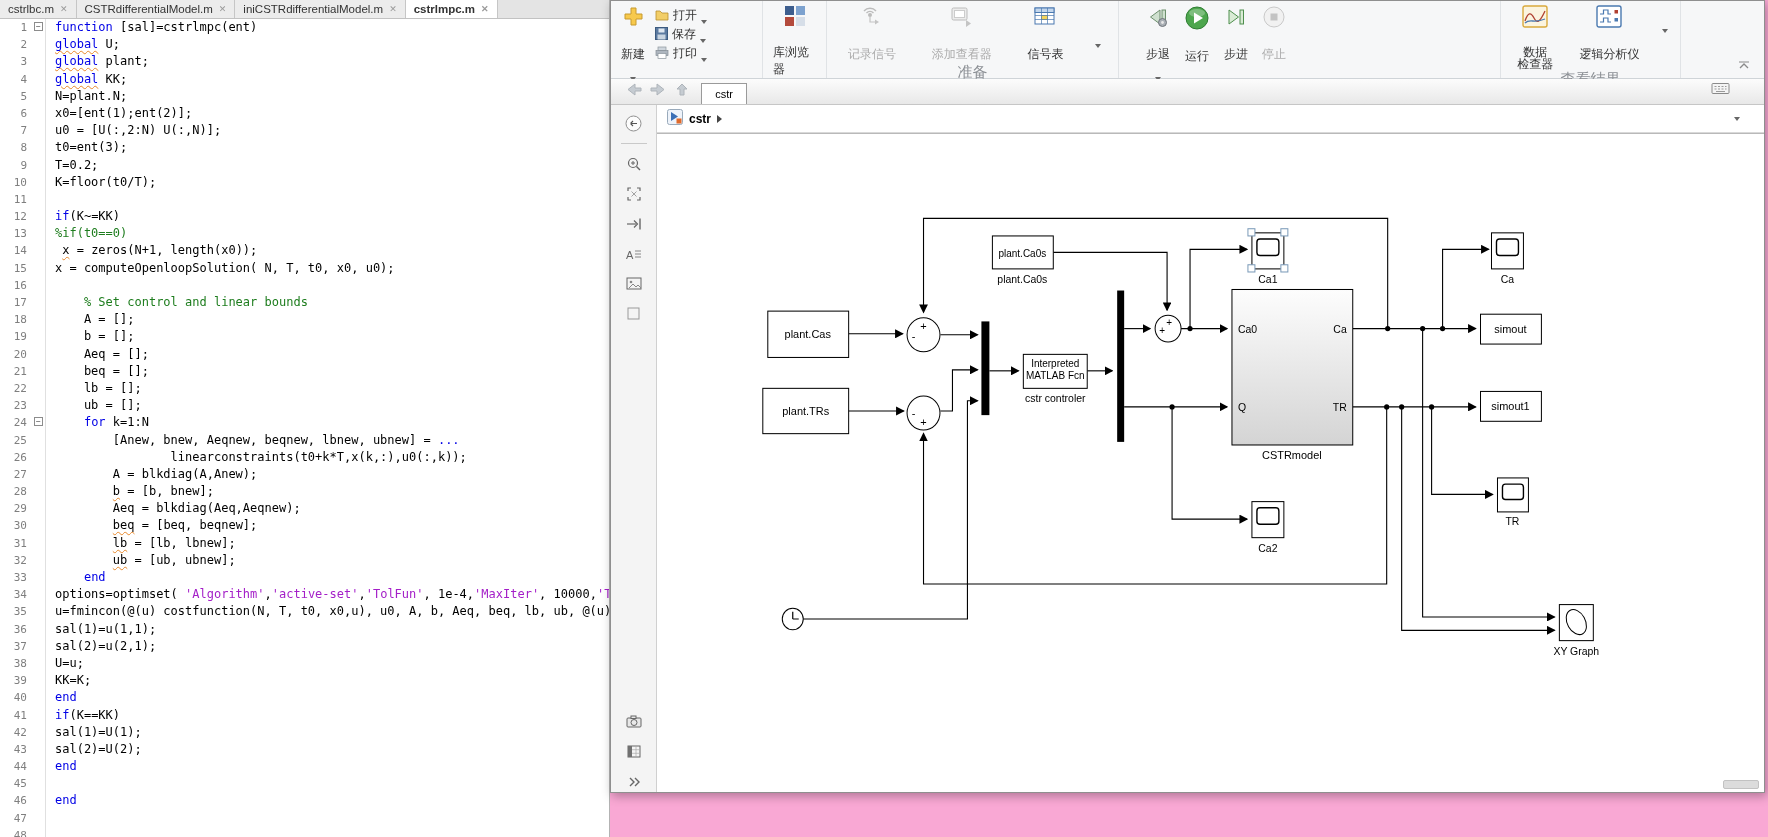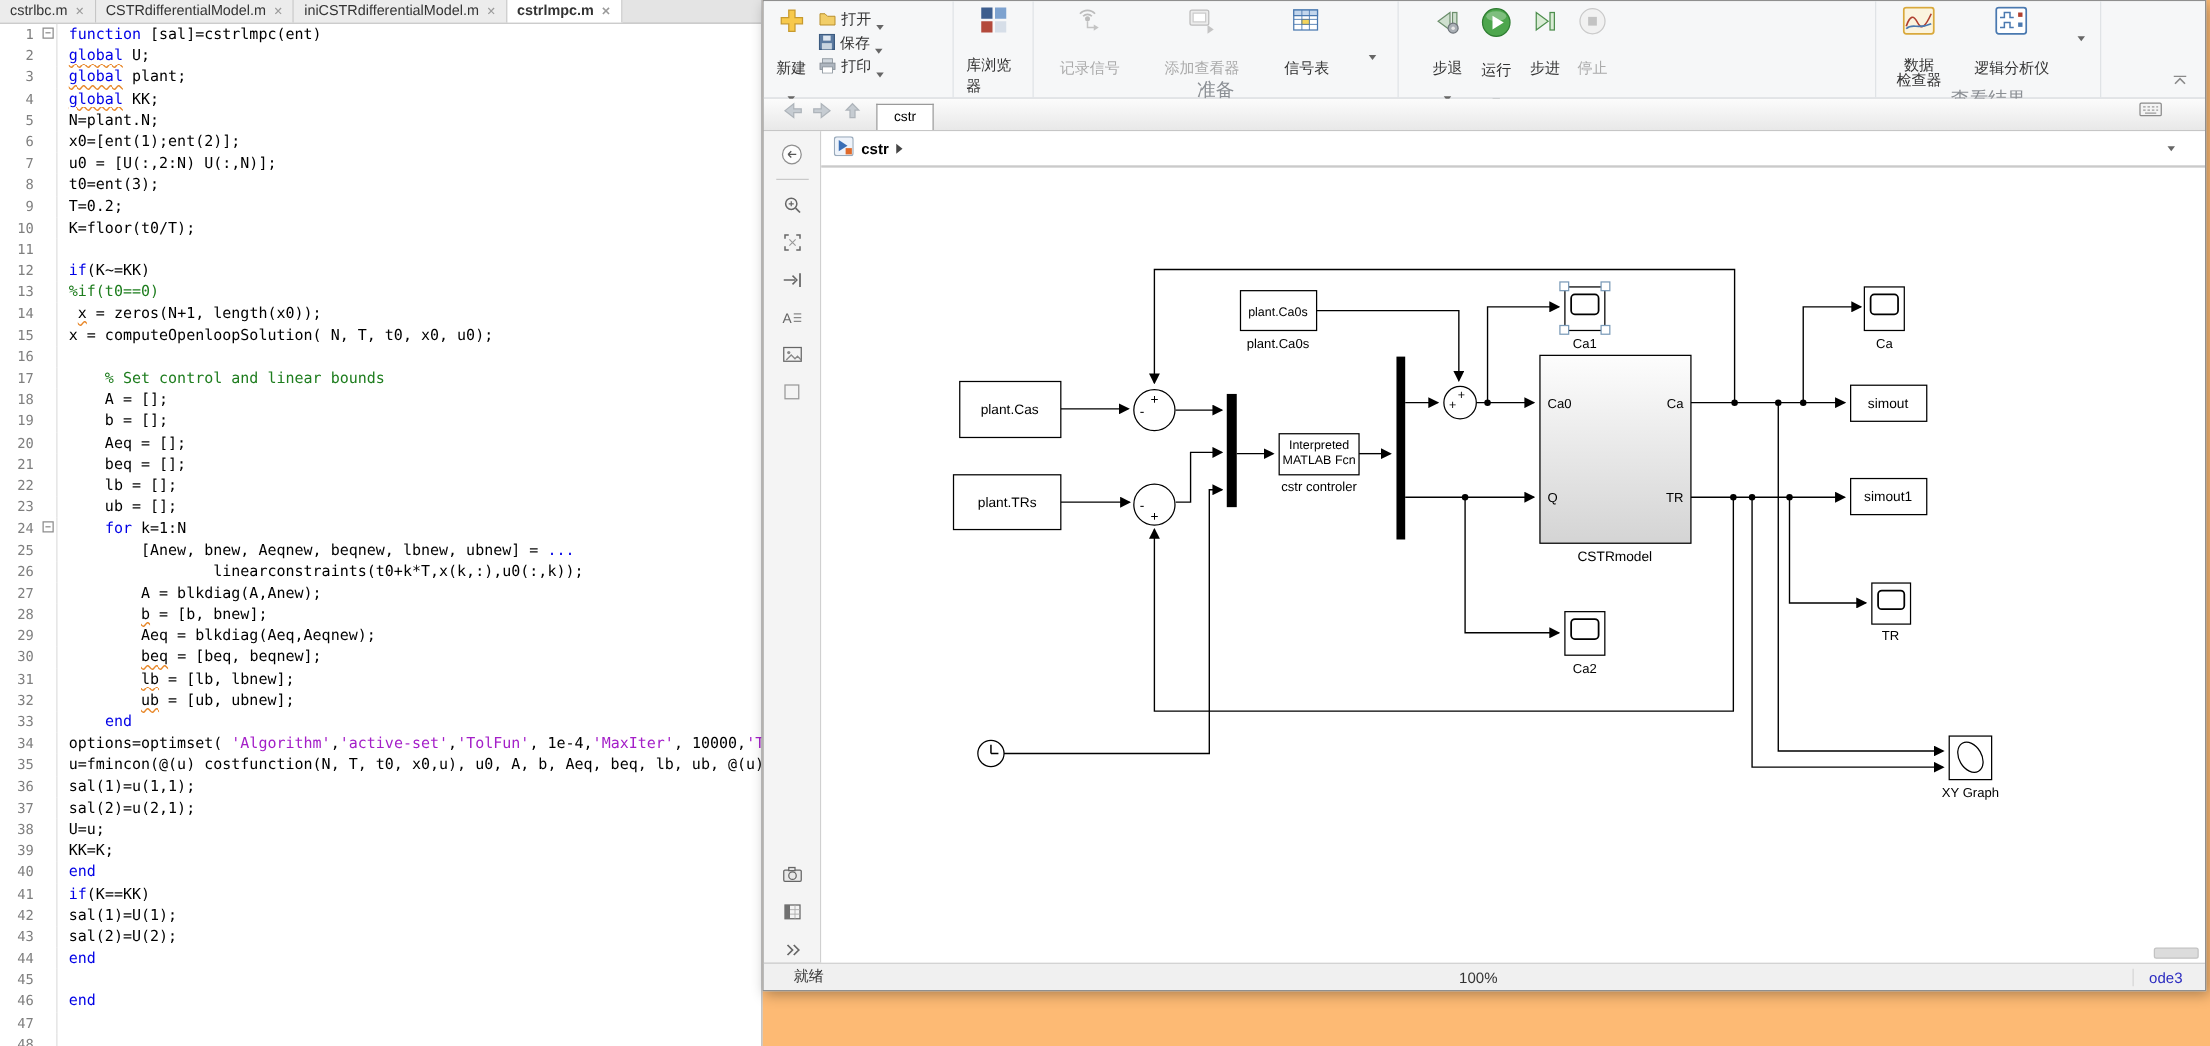--- a/index.html
+++ b/index.html
@@ -1,18 +1,18 @@
 <!DOCTYPE html>
 <html style="--kw: #0000E6; --str: #A41FC8; --com: #1E7D1E; --warn: #E8882A; --solver: #2B2BC0;"><head>
 <meta charset="utf-8">
 <style>
   * { margin:0; padding:0; box-sizing:border-box; }
   html,body { width:1768px; height:837px; overflow:hidden; background:#fff;
     font-family:"Liberation Sans", sans-serif; }
-  #stage { position:relative; width:1768px; height:837px; background:#fdba74; }
+  #stage { position:relative; width:1768px; height:837px; background:#f9a8d4; }
 
   
   #editor { position:absolute; left:0; top:0; width:610px; height:837px;
     background:#fff; border-right:1px solid #b3b3b3; overflow:hidden; }
   #tabbar { display:flex; height:19px; background:#e4e4e4;
     border-bottom:1px solid #c2c2c2; font-size:11.5px; color:#333; }
   .etab { display:flex; align-items:center; gap:6px; padding:0 8px;
     border-right:1px solid #c6c6c6; background:#ececec; white-space:nowrap; }
   .etab.active { background:#fff; font-weight:bold; }
   .etab .x { color:#9a9a9a; font-size:9px; }
@@ -543,19 +543,14 @@
             <g>
               <circle cx="792" cy="602" r="10.5" fill="#fff" stroke="#000"></circle>
               <path d="M792 602V595M792 602h6" fill="none" stroke="#000" stroke-width="1.2"></path>
             </g>
           </svg>
           <div id="scrollcorner"></div>
         </div>
       </div>
     </div>
 
-    <div id="statusbar">
-      <span id="status-ready">就绪</span>
-      <span id="status-zoom">100%</span>
-      <span id="status-solver">ode3</span>
-    </div>
   </div>
 </div>
 
 </body></html>

